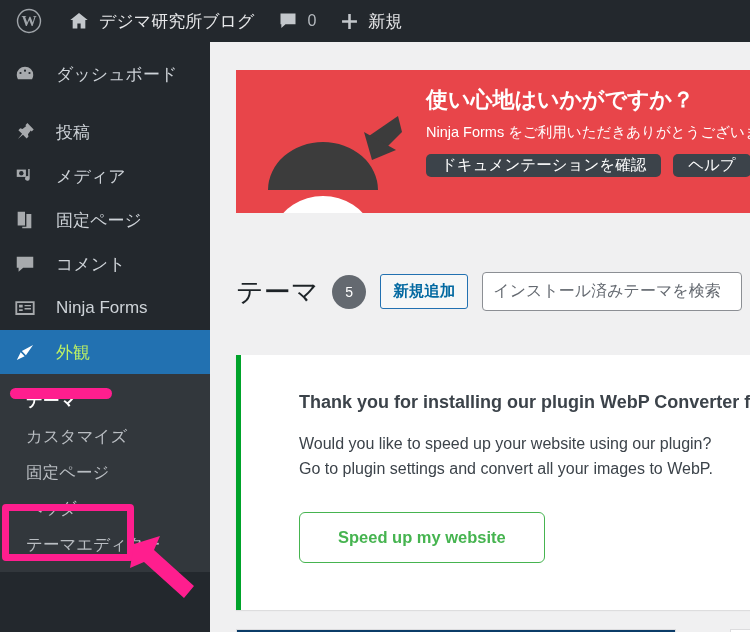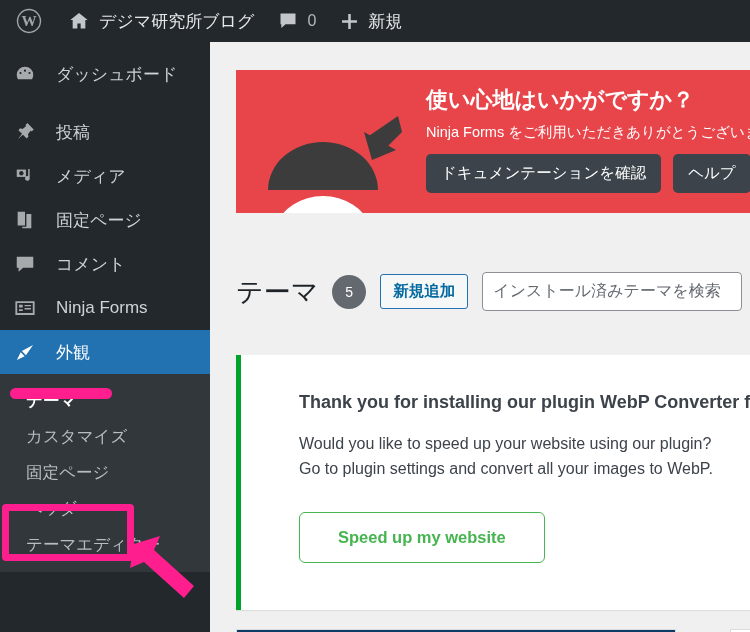--- a/index.html
+++ b/index.html
@@ -36,21 +36,21 @@
   }
   .menu-top { padding-top: 10px; }
   .mitem {
     display: flex; align-items: center; gap: 20px;
     height: 44px; padding-left: 14px;
     color: #ced3d8; font-size: 17px; white-space: nowrap;
   }
   .mitem .mico { width: 22px; height: 22px; flex: 0 0 22px; display: block; }
   .mitem.sep { margin-top: 14px; }
   .mitem.active {
-    background: #2271b1; color: #ffffff; font-weight: 400;
+    background: #2271b1; color: #bef264; font-weight: 400;
     position: relative;
   }
   .mitem.active .mico path, .mitem.active .mico polygon { fill: #fff; }
   .mitem.active::after {
     content: ""; position: absolute; right: -8px; top: 50%;
     margin-top: -8px; width: 0; height: 0;
     border-top: 8px solid transparent;
     border-bottom: 8px solid transparent;
     border-left: 8px solid #2271b1;
   }
@@ -93,21 +93,21 @@
     color: #fff; font-size: 22px; font-weight: bold;
     white-space: nowrap; line-height: 1.3;
   }
   .nf-sub {
     color: #fff; font-size: 14.5px; margin-top: 8px;
     white-space: nowrap;
   }
   .nf-btns { display: flex; gap: 12px; margin-top: 12px; }
   .nf-btn {
     background: #3c434a; color: #fff; border-radius: 5px;
-    padding: 9px 15px; font-size: 15.5px; white-space: nowrap;
+    padding: 1px 15px; font-size: 15.5px; white-space: nowrap;
   }
 
   
   .themes-hd {
     position: absolute; left: 26px; top: 230px;
     display: flex; align-items: center; gap: 14px;
   }
   .th-title { font-size: 27px; color: #1d2327; font-weight: 400; white-space: nowrap; }
   .th-count {
     width: 34px; height: 34px; border-radius: 50%;

